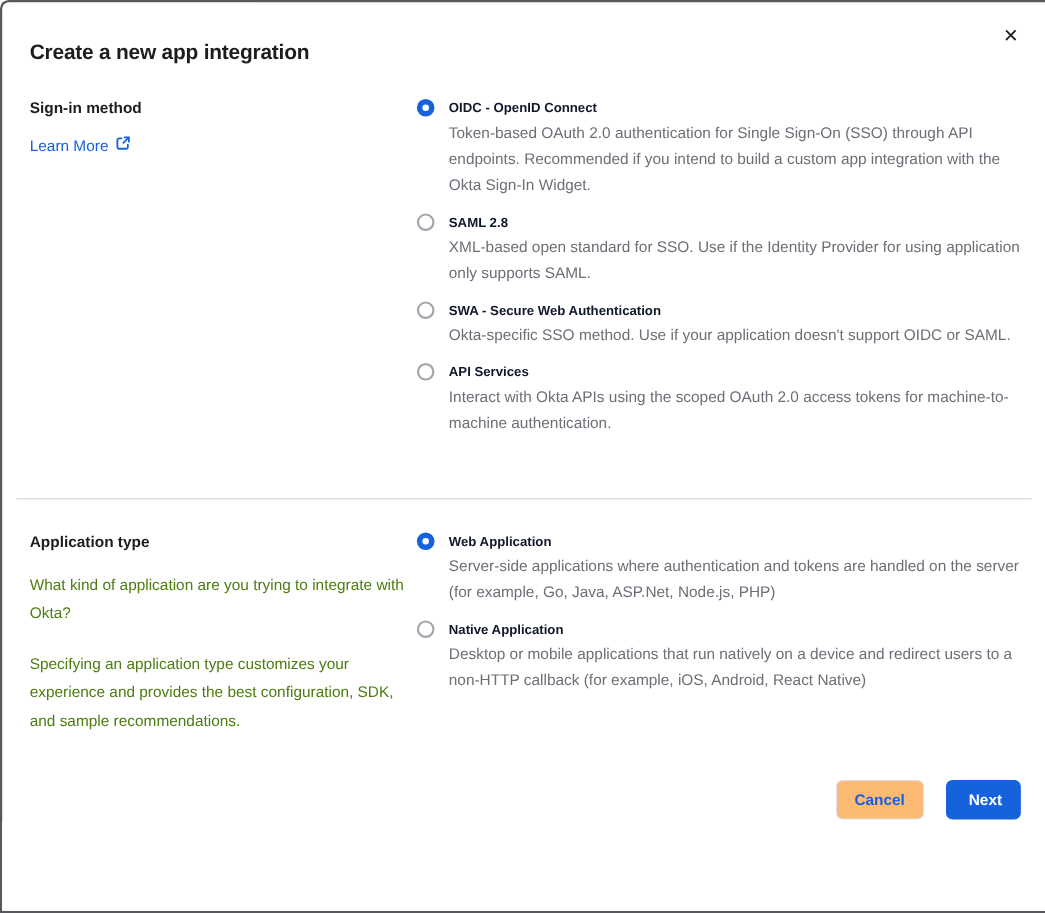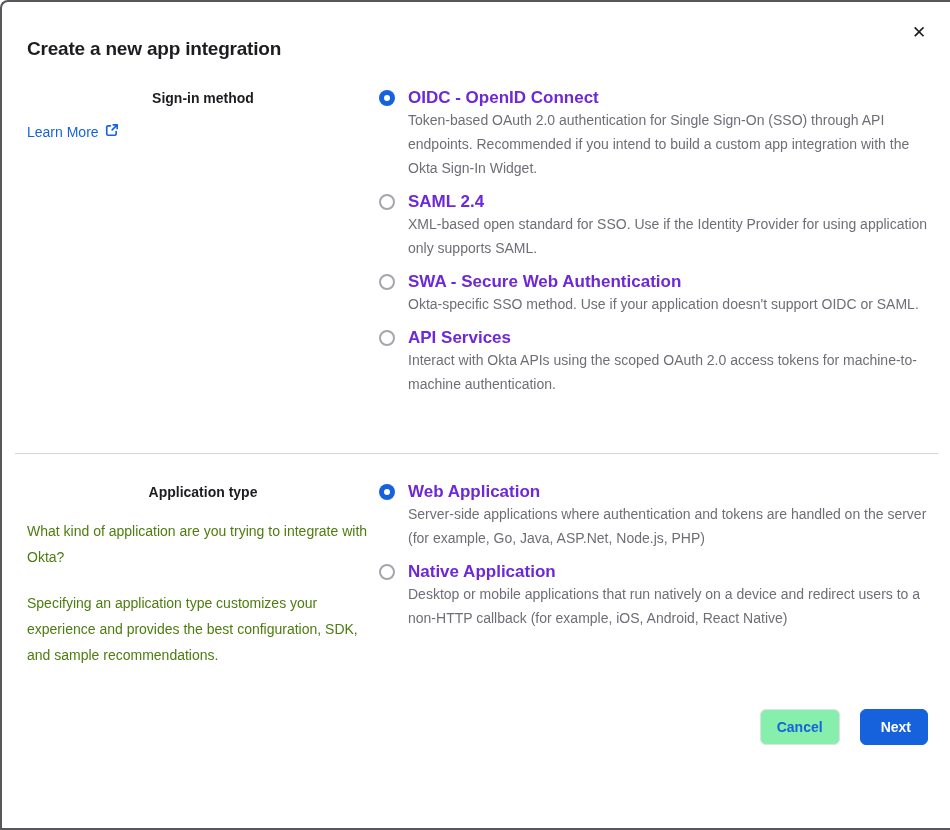--- a/index.html
+++ b/index.html
@@ -31,21 +31,21 @@
     font-size: 19px; font-weight: 700; letter-spacing: -0.2px;
     color: #1d1d21;
   }
   .section {
     display: flex;
     margin-top: 28px;
   }
   .section-left { flex: 0 0 352px; }
   .section-right { flex: 1; min-width: 0; }
   .section-heading {
-    font-size: 14px; font-weight: 700; line-height: 20px; color: #1d1d21; text-align: center;
+    font-size: 14px; font-weight: 700; line-height: 20px; color: #1d1d21;
   }
   .learn-more {
     display: inline-flex; align-items: center; gap: 6px;
     margin-top: 14px;
     font-size: 14px; font-weight: 400; line-height: 20px;
     color: #1662dd; text-decoration: none; cursor: pointer;
   }
   .left-para {
     font-size: 14px; line-height: 26px; color: #4d7c0f;
     margin-top: 16px;
@@ -67,21 +67,21 @@
   .radio.selected {
     border: none;
     background: #1662dd;
   }
   .radio.selected::after {
     content: "";
     position: absolute; inset: 5px;
     background: #fff; border-radius: 50%;
   }
   .option-label {
-    font-size: 17px; font-weight: 600; line-height: 20px; color: #6d28d9;
+    font-size: 12px; font-weight: 600; line-height: 20px; color: #0f172a;
   }
   .option-desc {
     font-size: 14px; line-height: 24px; color: #6e6e78;
   }
   .divider {
     border: none;
     border-top: 1px solid #d3d3d8;
     margin: 45px -10px 0 -12px;
   }
   .footer {
@@ -89,21 +89,21 @@
     margin-top: 41px;
   }
   .btn {
     height: 36px; padding: 0 16px;
     border-radius: 6px;
     font-family: "Liberation Sans", sans-serif;
     font-size: 14px; font-weight: 700;
     cursor: pointer;
   }
   .btn-secondary {
-    background: #86efac; color: #1662dd;
+    background: #fdba74; color: #1662dd;
     border: 1px solid #dfdfe4;
   }
   .btn-primary {
     background: #1662dd; color: #fff;
     border: 1px solid #1662dd;
     padding-left: 20px;
   }
   .ext-icon { display: inline-block; }
 </style>
 </head>
@@ -135,21 +135,21 @@
         <span class="radio selected"></span>
         <div>
           <div class="option-label">OIDC - OpenID Connect</div>
           <div class="option-desc">Token-based OAuth 2.0 authentication for Single Sign-On (SSO) through API endpoints. Recommended if you intend to build a custom app integration with the Okta Sign-In Widget.</div>
         </div>
       </div>
 
       <div class="option">
         <span class="radio"></span>
         <div>
-          <div class="option-label">SAML 2.4</div>
+          <div class="option-label">SAML 2.8</div>
           <div class="option-desc">XML-based open standard for SSO. Use if the Identity Provider for using application only supports SAML.</div>
         </div>
       </div>
 
       <div class="option">
         <span class="radio"></span>
         <div>
           <div class="option-label">SWA - Secure Web Authentication</div>
           <div class="option-desc">Okta-specific SSO method. Use if your application doesn't support OIDC or SAML.</div>
         </div>

